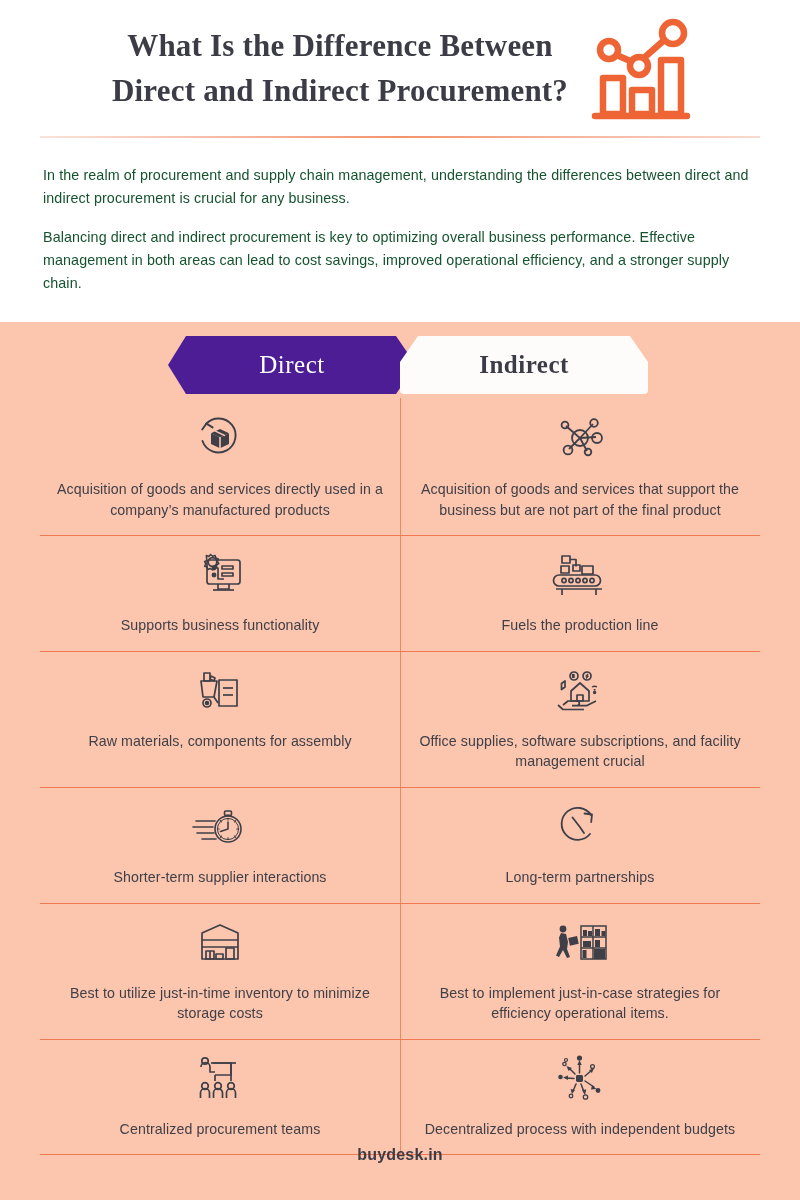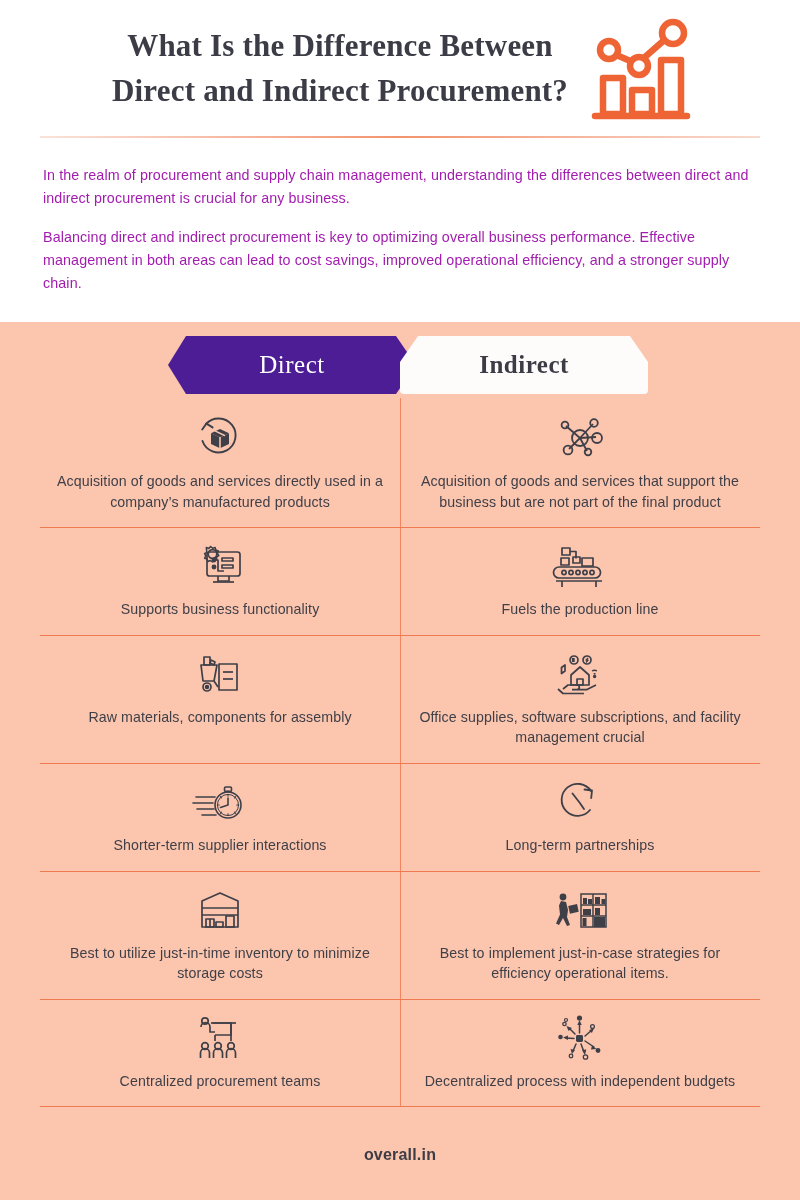--- a/index.html
+++ b/index.html
@@ -40,21 +40,21 @@
     margin: 8px 40px 0 40px;
     height: 1.5px;
     background: linear-gradient(to right, #f9d9cd, #ef6f3e, #f7cdbc);
     opacity: .75;
   }
 
   #intro { padding: 26px 43px 0 43px; }
   #intro p {
     font-size: 14.3px;
     line-height: 1.62;
-    color: #a21caf;
+    color: #14532d;
     margin-bottom: 16px;
     letter-spacing: .1px;
   }
   #intro p:last-child { margin-bottom: 0; }
 
   
   #panel {
     position: absolute;
     top: 322px;
     left: 0;
@@ -118,21 +118,21 @@
     border-bottom: 1.4px solid #ef7a52;
   }
   .row:last-child { border-bottom: 1.4px solid #ef7a52; }
   .cell {
     width: 50%;
     padding: 14px 16px 15px 16px;
     display: flex;
     flex-direction: column;
     align-items: center;
     justify-content: flex-start;
-    gap: 9px;
+    gap: 17px;
   }
   .cell-icon {
     height: 48px;
     display: flex;
     align-items: center;
     justify-content: center;
   }
   .cell-text {
     font-size: 14.2px;
     line-height: 1.45;
@@ -475,15 +475,15 @@
               <circle cx="12" cy="6" r="1.5" fill="none" stroke-width="1.2"></circle>
             </g>
           </svg>
         </span>
         <div class="cell-text">Decentralized process with independent budgets</div>
       </div>
     </div>
   </div>
 
   <div id="footer">
-    <span id="brand">overall.in</span>
+    <span id="brand">buydesk.in</span>
   </div>
 </div>
 
 </body></html>

